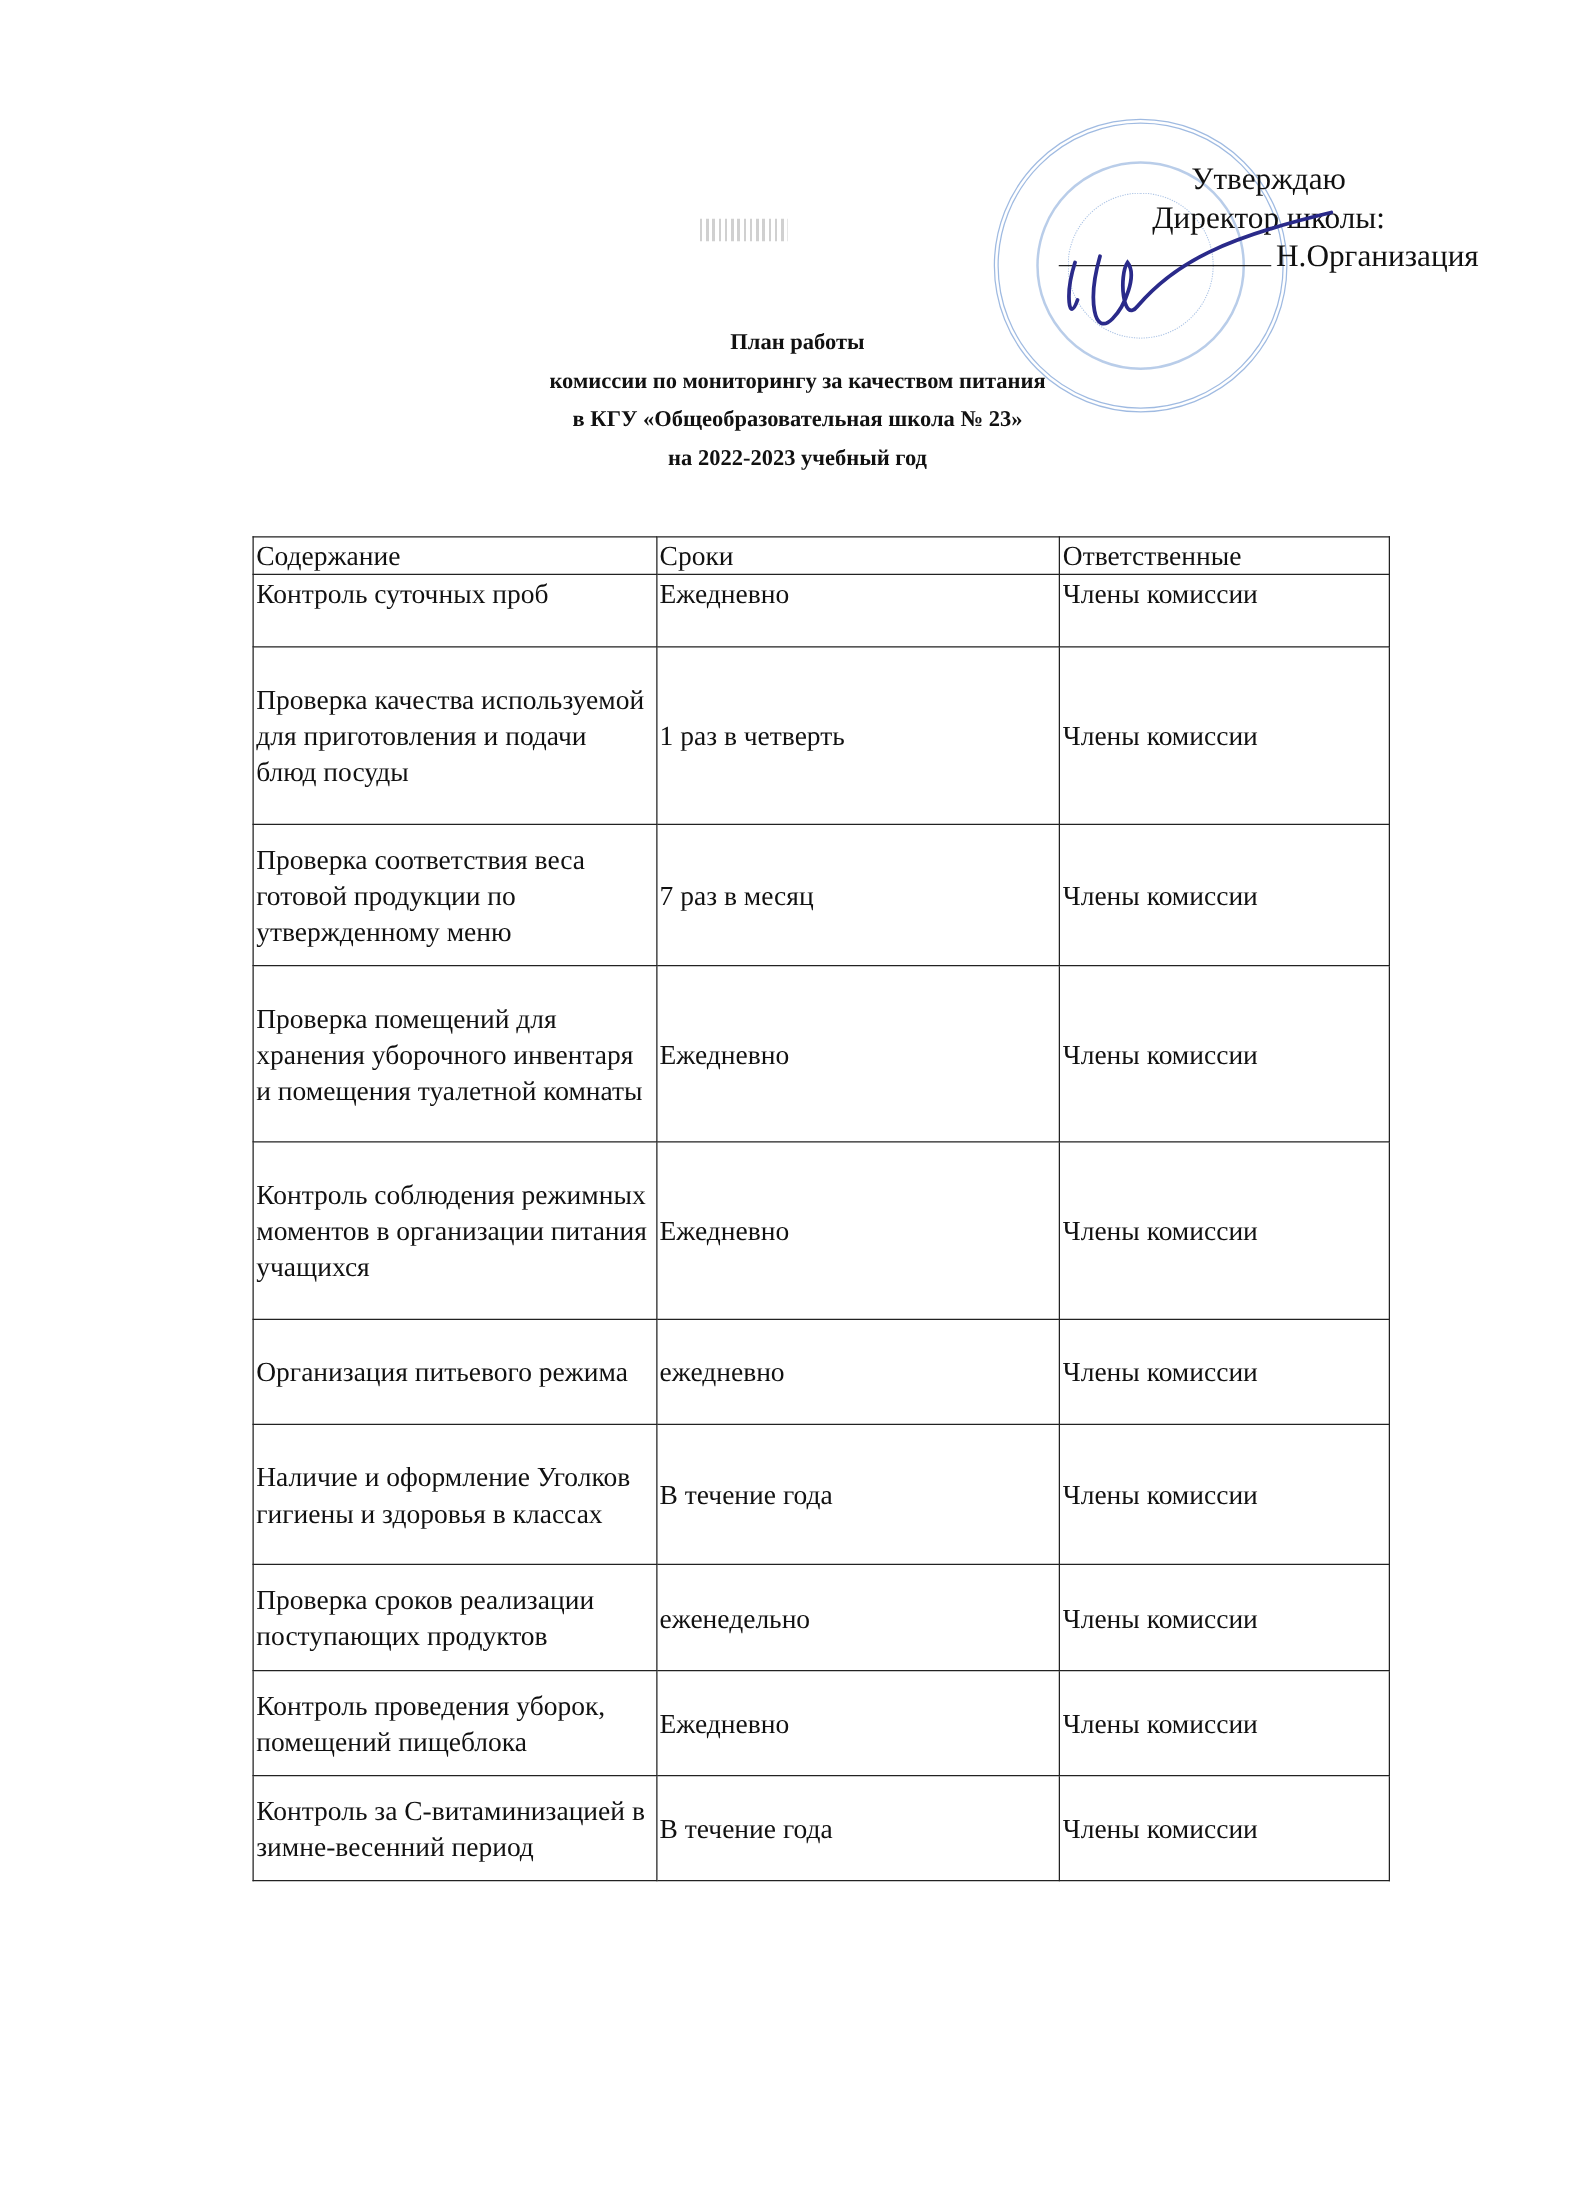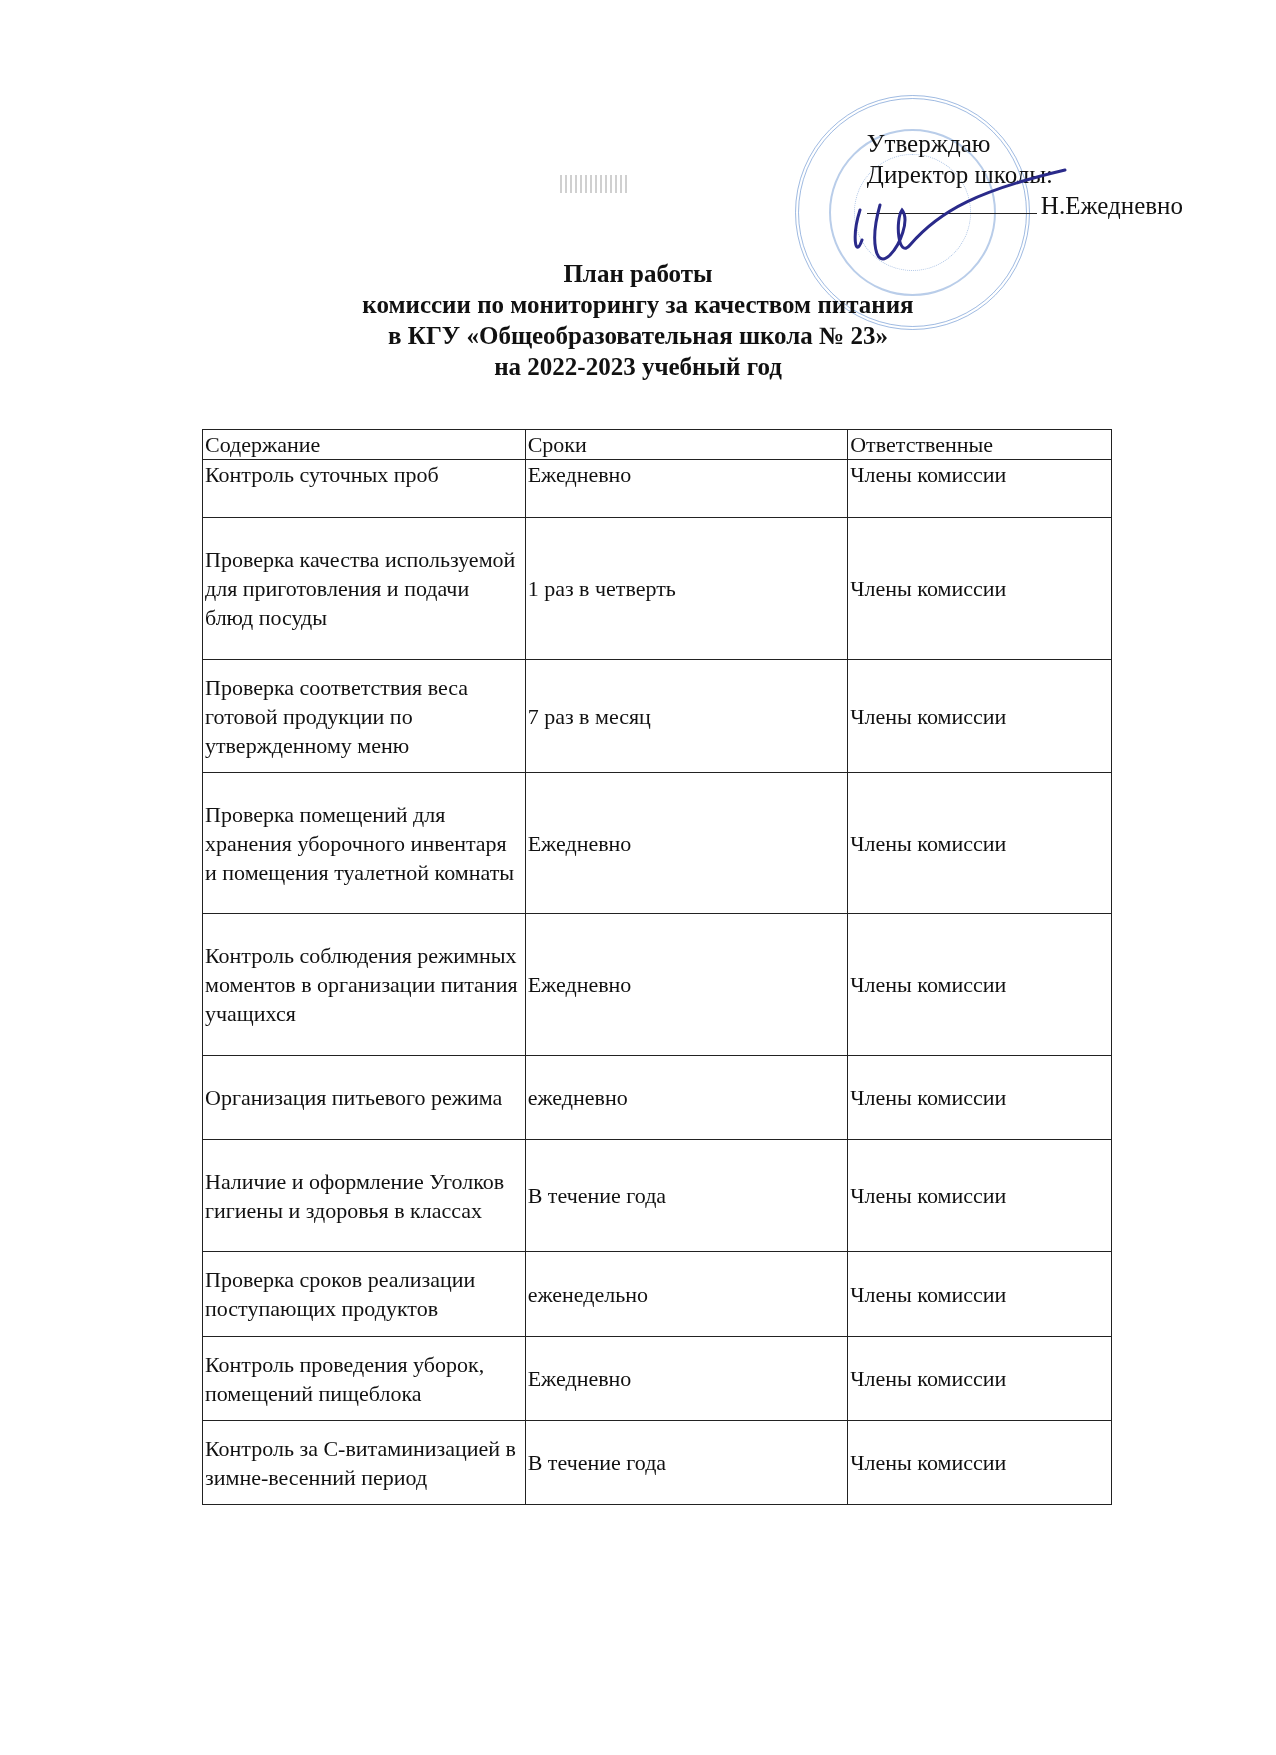--- a/index.html
+++ b/index.html
@@ -1,33 +1,33 @@
 <!DOCTYPE html>
 <html><head>
 <meta charset="utf-8">
 <style>
   html, body { margin: 0; padding: 0; background: #ffffff; }
   body { width: 1276px; height: 1755px; position: relative; overflow: hidden;
          font-family: "Liberation Serif", "DejaVu Serif", serif; color: #111; }
-  .approve { position: absolute; right: 93px; top: 128px; text-align: left;
+  .approve { position: absolute; right: 93px; top: 128px; text-align: center;
              font-size: 25px; line-height: 31px; }
   .approve .sign-line { display: inline-block; width: 170px; border-bottom: 1.5px solid #222;
                         margin-right: 4px; vertical-align: baseline; }
   .stamp { position: absolute; left: 795px; top: 95px; width: 235px; height: 235px;
            border-radius: 50%; border: 4px double rgba(80,130,200,0.55);
            box-sizing: border-box; }
   .stamp .inner { position: absolute; left: 30px; top: 30px; right: 30px; bottom: 30px;
                   border-radius: 50%; border: 2px solid rgba(80,130,200,0.4); }
   .stamp .inner2 { position: absolute; left: 55px; top: 55px; right: 55px; bottom: 55px;
                    border-radius: 50%; border: 1px dotted rgba(80,130,200,0.45); }
   .signature { position: absolute; left: 840px; top: 150px; width: 230px; height: 130px; }
   .scan-smudge { position: absolute; left: 560px; top: 175px; width: 70px; height: 18px;
                  background: repeating-linear-gradient(90deg, rgba(120,120,120,0.35) 0 2px, transparent 2px 5px); }
   .title { position: absolute; left: 0; width: 1276px; top: 258px; text-align: center;
-           font-weight: bold; font-size: 25px; line-height: 31px; }
+           font-weight: bold; font-size: 18px; line-height: 31px; }
   table.plan { position: absolute; left: 202px; top: 429px; width: 910px;
                border-collapse: collapse; font-size: 22px; line-height: 29px; }
   table.plan td, table.plan th { border: 1.5px solid #222; text-align: left;
                vertical-align: top; padding: 0 2px; font-weight: normal; }
   table.plan th { height: 28px; }
   table.plan td.mid { vertical-align: middle; }
   col.c1 { width: 323px; } col.c2 { width: 323px; } col.c3 { width: 264px; }
 </style>
 </head>
 <body>
@@ -35,21 +35,21 @@
 <div class="scan-smudge"></div>
 
 <div class="stamp">
   <div class="inner"></div>
   <div class="inner2"></div>
 </div>
 
 <div class="approve">
   <div>Утверждаю</div>
   <div>Директор школы:</div>
-  <div><span class="sign-line"></span><span>Н.Ежедневно</span></div>
+  <div><span class="sign-line"></span><span>Н.Организация</span></div>
 </div>
 
 <svg class="signature" viewBox="0 0 230 130">
   <path d="M20,60 C12,85 15,110 22,90 M40,55 C30,90 35,120 50,105 C60,95 70,70 62,60 C55,70 58,110 70,95 C100,60 140,40 225,20" fill="none" stroke="#2a2a8a" stroke-width="3" stroke-linecap="round"></path>
 </svg>
 
 <div class="title">
   <div>План работы</div>
   <div>комиссии по мониторингу за качеством питания</div>
   <div>в КГУ «Общеобразовательная школа № 23»</div>

